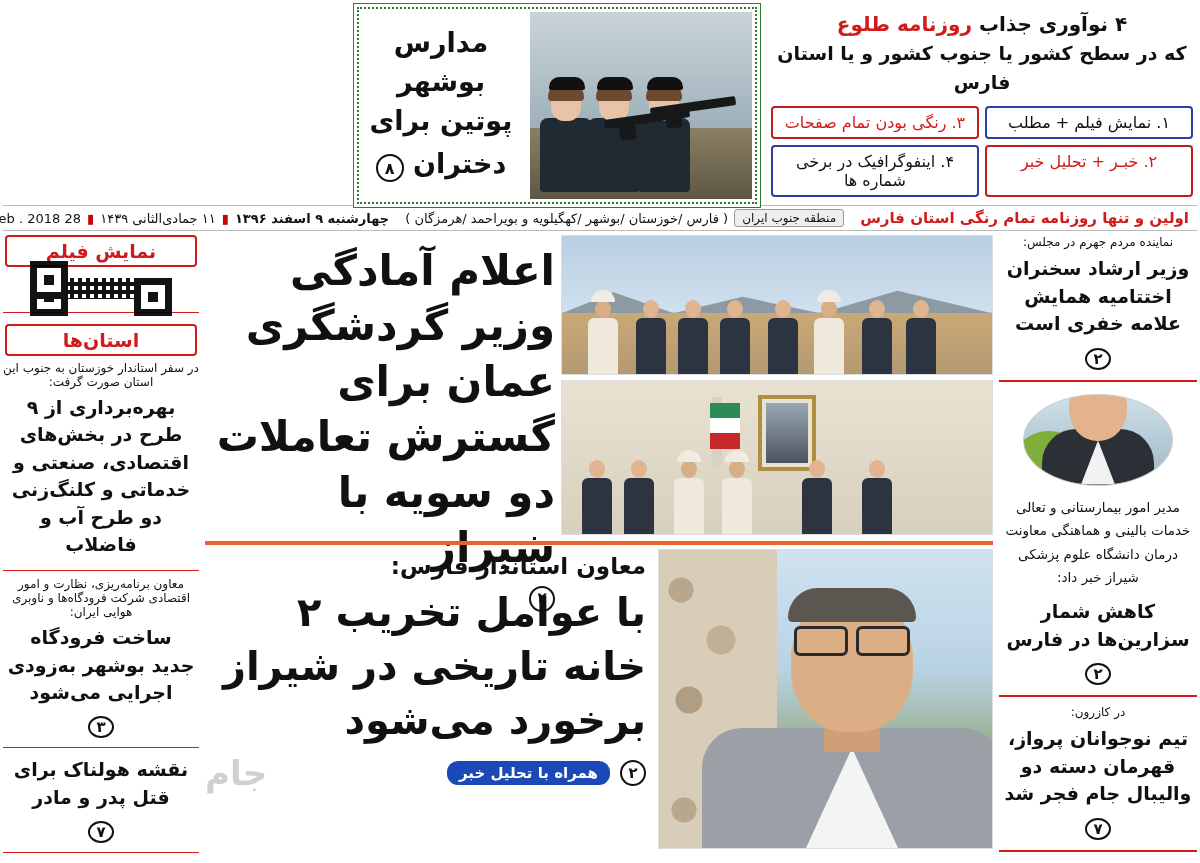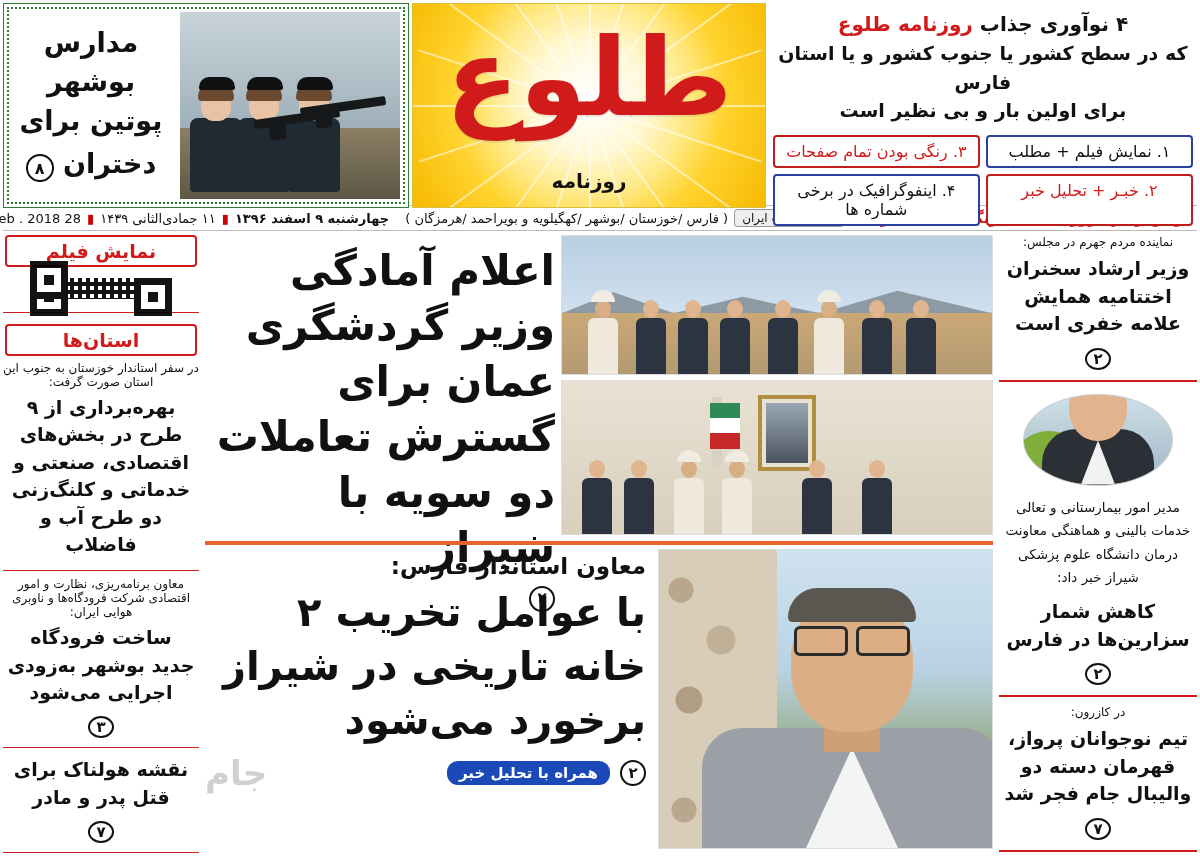--- a/index.html
+++ b/index.html
@@ -231,56 +231,29 @@
 <div class="page">
 
   <div class="masthead">
 
     <div class="promo-right">
       <div class="lines">
         <div class="l1">
           <span>۴ نوآوری جذاب </span><span class="red">روزنامه طلوع</span>
         </div>
         <div class="l2">که در سطح کشور یا جنوب کشور و یا استان فارس</div>
-        <div class="l3">برای اولین بار و بی نظیر است</div>
       </div>
       <div class="feature-grid">
         <div class="feature-cell">۱. نمایش فیلم + مطلب</div>
         <div class="feature-cell red">۳. رنگی بودن تمام صفحات</div>
         <div class="feature-cell red">۲. خبـر + تحلیل خبر</div>
         <div class="feature-cell">۴. اینفوگرافیک در برخی شماره ها</div>
       </div>
     </div>
 
-    <div class="logo-box">
-      <div class="logo-rays">
-        <i style="transform:rotate(0deg)"></i>
-          <i style="transform:rotate(18deg)"></i>
-        <i style="transform:rotate(36deg)"></i>
-          <i style="transform:rotate(54deg)"></i>
-        <i style="transform:rotate(72deg)"></i>
-          <i style="transform:rotate(90deg)"></i>
-        <i style="transform:rotate(108deg)"></i>
-          <i style="transform:rotate(126deg)"></i>
-        <i style="transform:rotate(144deg)"></i>
-          <i style="transform:rotate(162deg)"></i>
-        <i style="transform:rotate(180deg)"></i>
-          <i style="transform:rotate(198deg)"></i>
-        <i style="transform:rotate(216deg)"></i>
-          <i style="transform:rotate(234deg)"></i>
-        <i style="transform:rotate(252deg)"></i>
-          <i style="transform:rotate(270deg)"></i>
-        <i style="transform:rotate(288deg)"></i>
-          <i style="transform:rotate(306deg)"></i>
-        <i style="transform:rotate(324deg)"></i>
-          <i style="transform:rotate(342deg)"></i>
-      </div>
-      <div class="logo-word">طلوع</div>
-      <div class="logo-sub">روزنامه</div>
-    </div>
 
     <div class="promo-photo-box">
       <div class="promo-photo-inner">
         <div class="promo-headline">
           <span>مدارس بوشهر پوتین برای دختران</span>
           <div class="pg">۸</div>
         </div>
         <div class="photo-girls">
           <div class="wall"></div>
             <div class="floor"></div>

